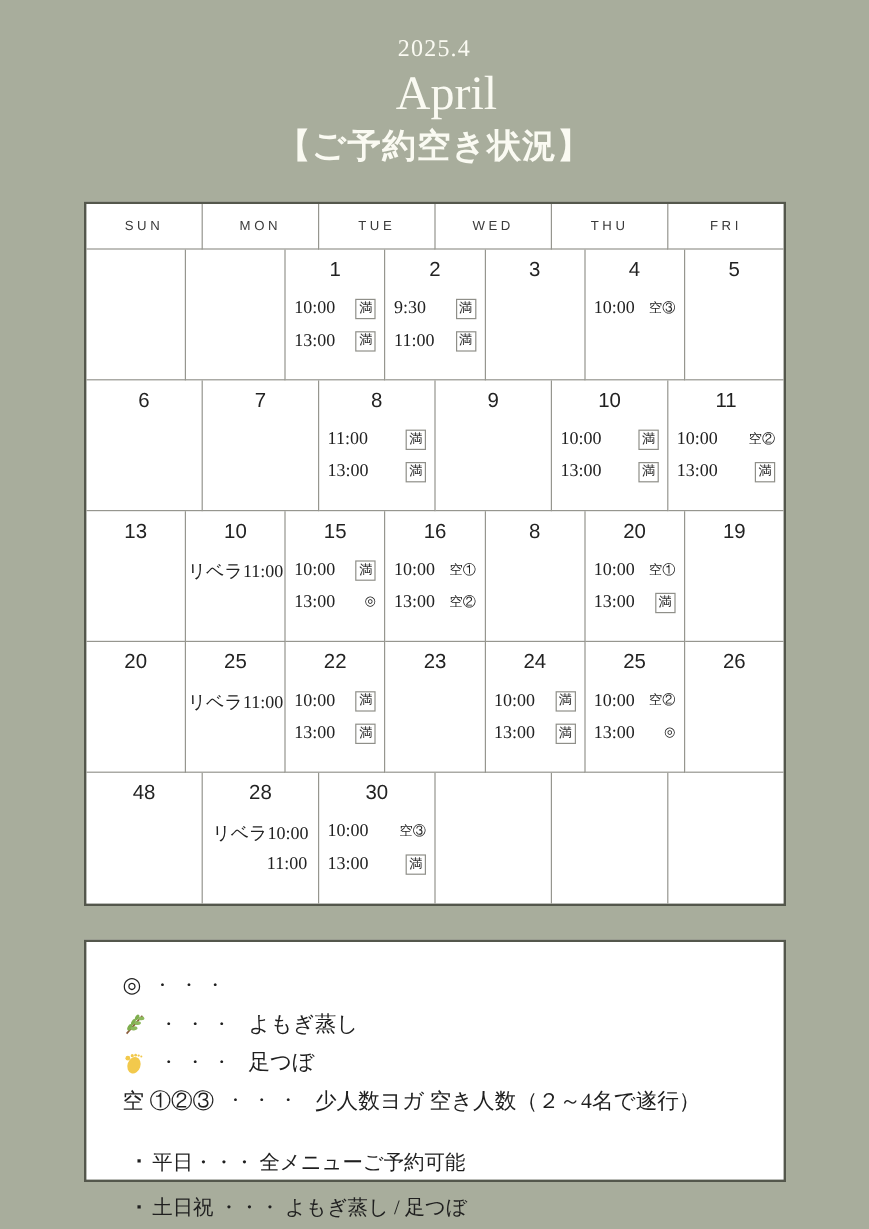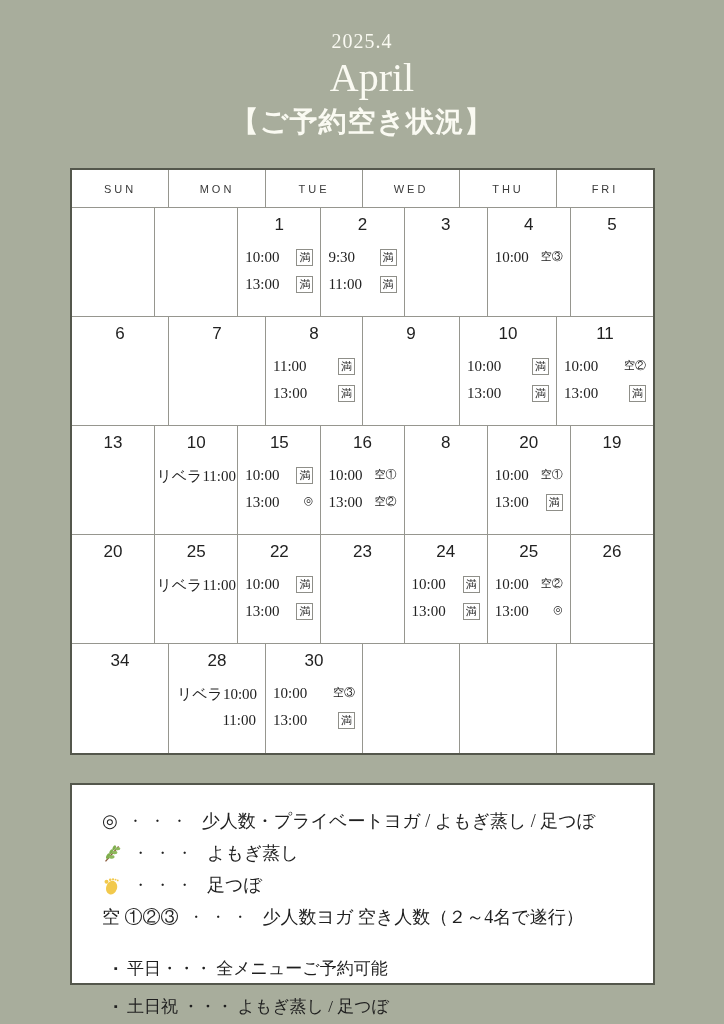--- a/index.html
+++ b/index.html
@@ -379,21 +379,21 @@
               </div>
             </div>
           </div>
           <div class="cell">
             <div class="date">26</div>
             <div class="slots"></div>
           </div>
         </div>
         <div class="week-row">
           <div class="cell">
-            <div class="date">34</div>
+            <div class="date">48</div>
             <div class="slots"></div>
           </div>
           <div class="cell">
             <div class="date">28</div>
             <div class="slots">
               <div class="slot">
                 <span class="time">リベラ10:00</span>
               </div>
               <div class="slot right">
                 <span class="time">11:00</span>
@@ -427,21 +427,20 @@
           </div>
         </div>
       </div>
   </div>
 
   <div class="legend">
     <div id="legend-items">
         <div class="legend-item">
           <span class="legend-sym">◎</span>
           <span class="legend-dots">・・・</span>
-          <span class="legend-text">少人数・プライベートヨガ / よもぎ蒸し / 足つぼ</span>
         </div>
         <div class="legend-item">
           <svg class="icon-svg" viewBox="0 0 24 24" xmlns="http://www.w3.org/2000/svg">
       <line x1="4" y1="21" x2="19" y2="4" stroke="#8a5a3b" stroke-width="1.6"></line>
       <ellipse cx="7" cy="15" rx="3.4" ry="1.9" fill="#7fae4e" transform="rotate(-60 7 15)"></ellipse>
       <ellipse cx="11" cy="16" rx="3.4" ry="1.9" fill="#8db95c" transform="rotate(-5 11 16)"></ellipse>
       <ellipse cx="10.5" cy="10" rx="3.2" ry="1.8" fill="#7fae4e" transform="rotate(-60 10.5 10)"></ellipse>
       <ellipse cx="14.5" cy="11" rx="3.2" ry="1.8" fill="#8db95c" transform="rotate(-5 14.5 11)"></ellipse>
       <ellipse cx="14" cy="5.5" rx="3" ry="1.7" fill="#7fae4e" transform="rotate(-60 14 5.5)"></ellipse>
       <ellipse cx="18" cy="6.5" rx="3" ry="1.7" fill="#8db95c" transform="rotate(-5 18 6.5)"></ellipse>

